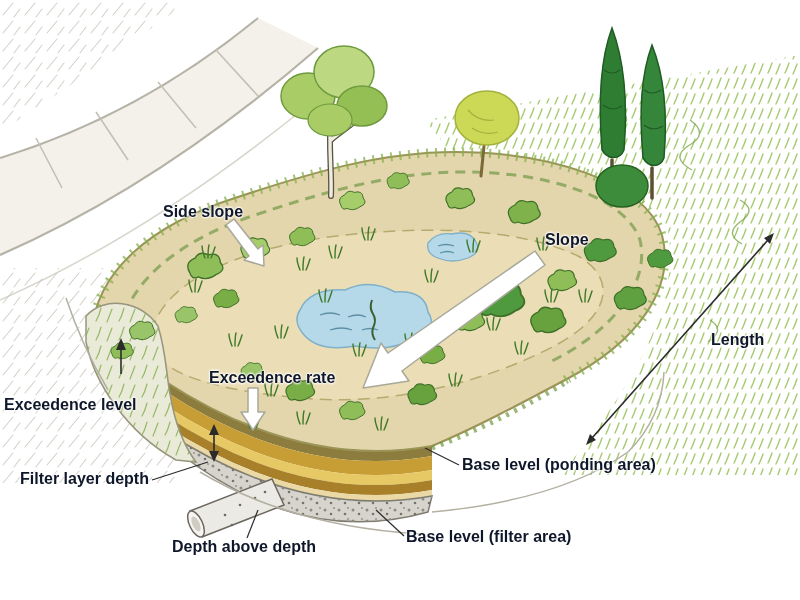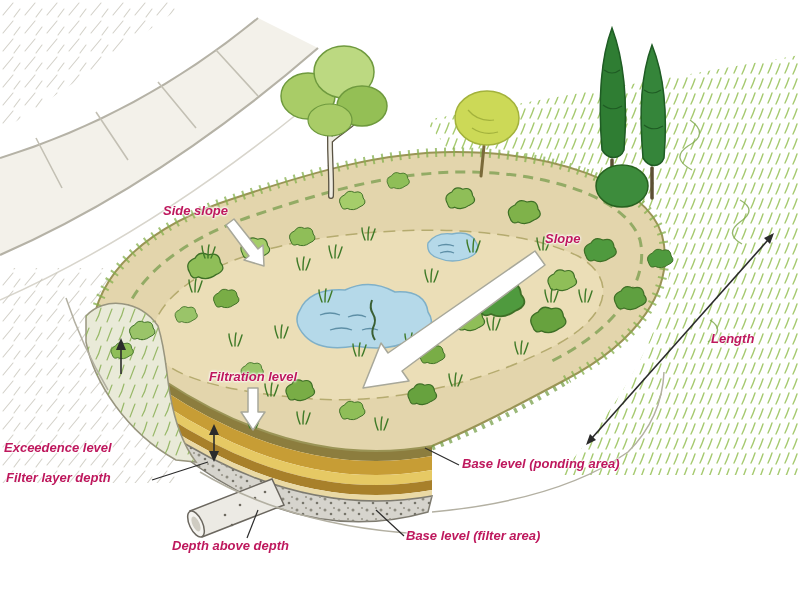--- a/index.html
+++ b/index.html
@@ -1,20 +1,20 @@
 <!DOCTYPE html>
 <html><head>
 <meta charset="utf-8">
 <style>
   html,body{margin:0;padding:0;background:#ffffff;}
   .stage{position:relative;width:800px;height:600px;background:#ffffff;overflow:hidden;
          font-family:"Liberation Sans",sans-serif;}
   .stage svg{position:absolute;left:0;top:0;}
-  .label{position:absolute;font-size:13px;font-weight:600;color:#be185d;white-space:nowrap;
-         text-shadow:0 0 3px #fff,0 1px 2px #fff,0 -1px 2px #fff;font-style:italic;}
+  .label{position:absolute;font-size:16px;font-weight:600;color:#0f172a;white-space:nowrap;
+         text-shadow:0 0 3px #fff,0 1px 2px #fff,0 -1px 2px #fff;}
 </style>
 </head>
 <body>
 
 <div class="stage">
 
 <svg width="800" height="600" viewBox="0 0 800 600">
   <defs>
     <pattern id="grassHatch" width="17" height="15" patternUnits="userSpaceOnUse">
       <path d="M3,13 C5,9 6,6 7,3 M11,14 C13,10 14,7 15,4" stroke="#a6ca70" stroke-width="1.4" fill="none" stroke-linecap="round"></path>
@@ -191,21 +191,21 @@
       <line x1="152" y1="480" x2="208" y2="462"></line>
       <line x1="247" y1="538" x2="258" y2="510"></line>
       <line x1="459" y1="465" x2="425" y2="448"></line>
       <line x1="404" y1="536" x2="376" y2="510"></line>
     </g>
   </g>
 </svg>
 
 <div class="label" style="left:163px;top:203px;">Side slope</div>
 <div class="label" style="left:509px;top:231px;padding-left:36px;">Slope</div>
-<div class="label" style="left:209px;top:369px;">Filtration level</div>
+<div class="label" style="left:209px;top:369px;">Exceedence rate</div>
 <div class="label" style="left:711px;top:331px;text-align:center;">Length</div>
-<div class="label" style="left:4px;top:396px;margin-top:44px;">Exceedence level</div>
-<div class="label" style="left:6px;top:470px;">Filter layer depth</div>
+<div class="label" style="left:4px;top:396px;">Exceedence level</div>
+<div class="label" style="left:20px;top:470px;">Filter layer depth</div>
 <div class="label" style="left:172px;top:538px;">Depth above depth</div>
 <div class="label" style="left:462px;top:456px;">Base level (ponding area)</div>
 <div class="label" style="left:406px;top:528px;">Base level (filter area)</div>
 
 </div>
 
 </body></html>

